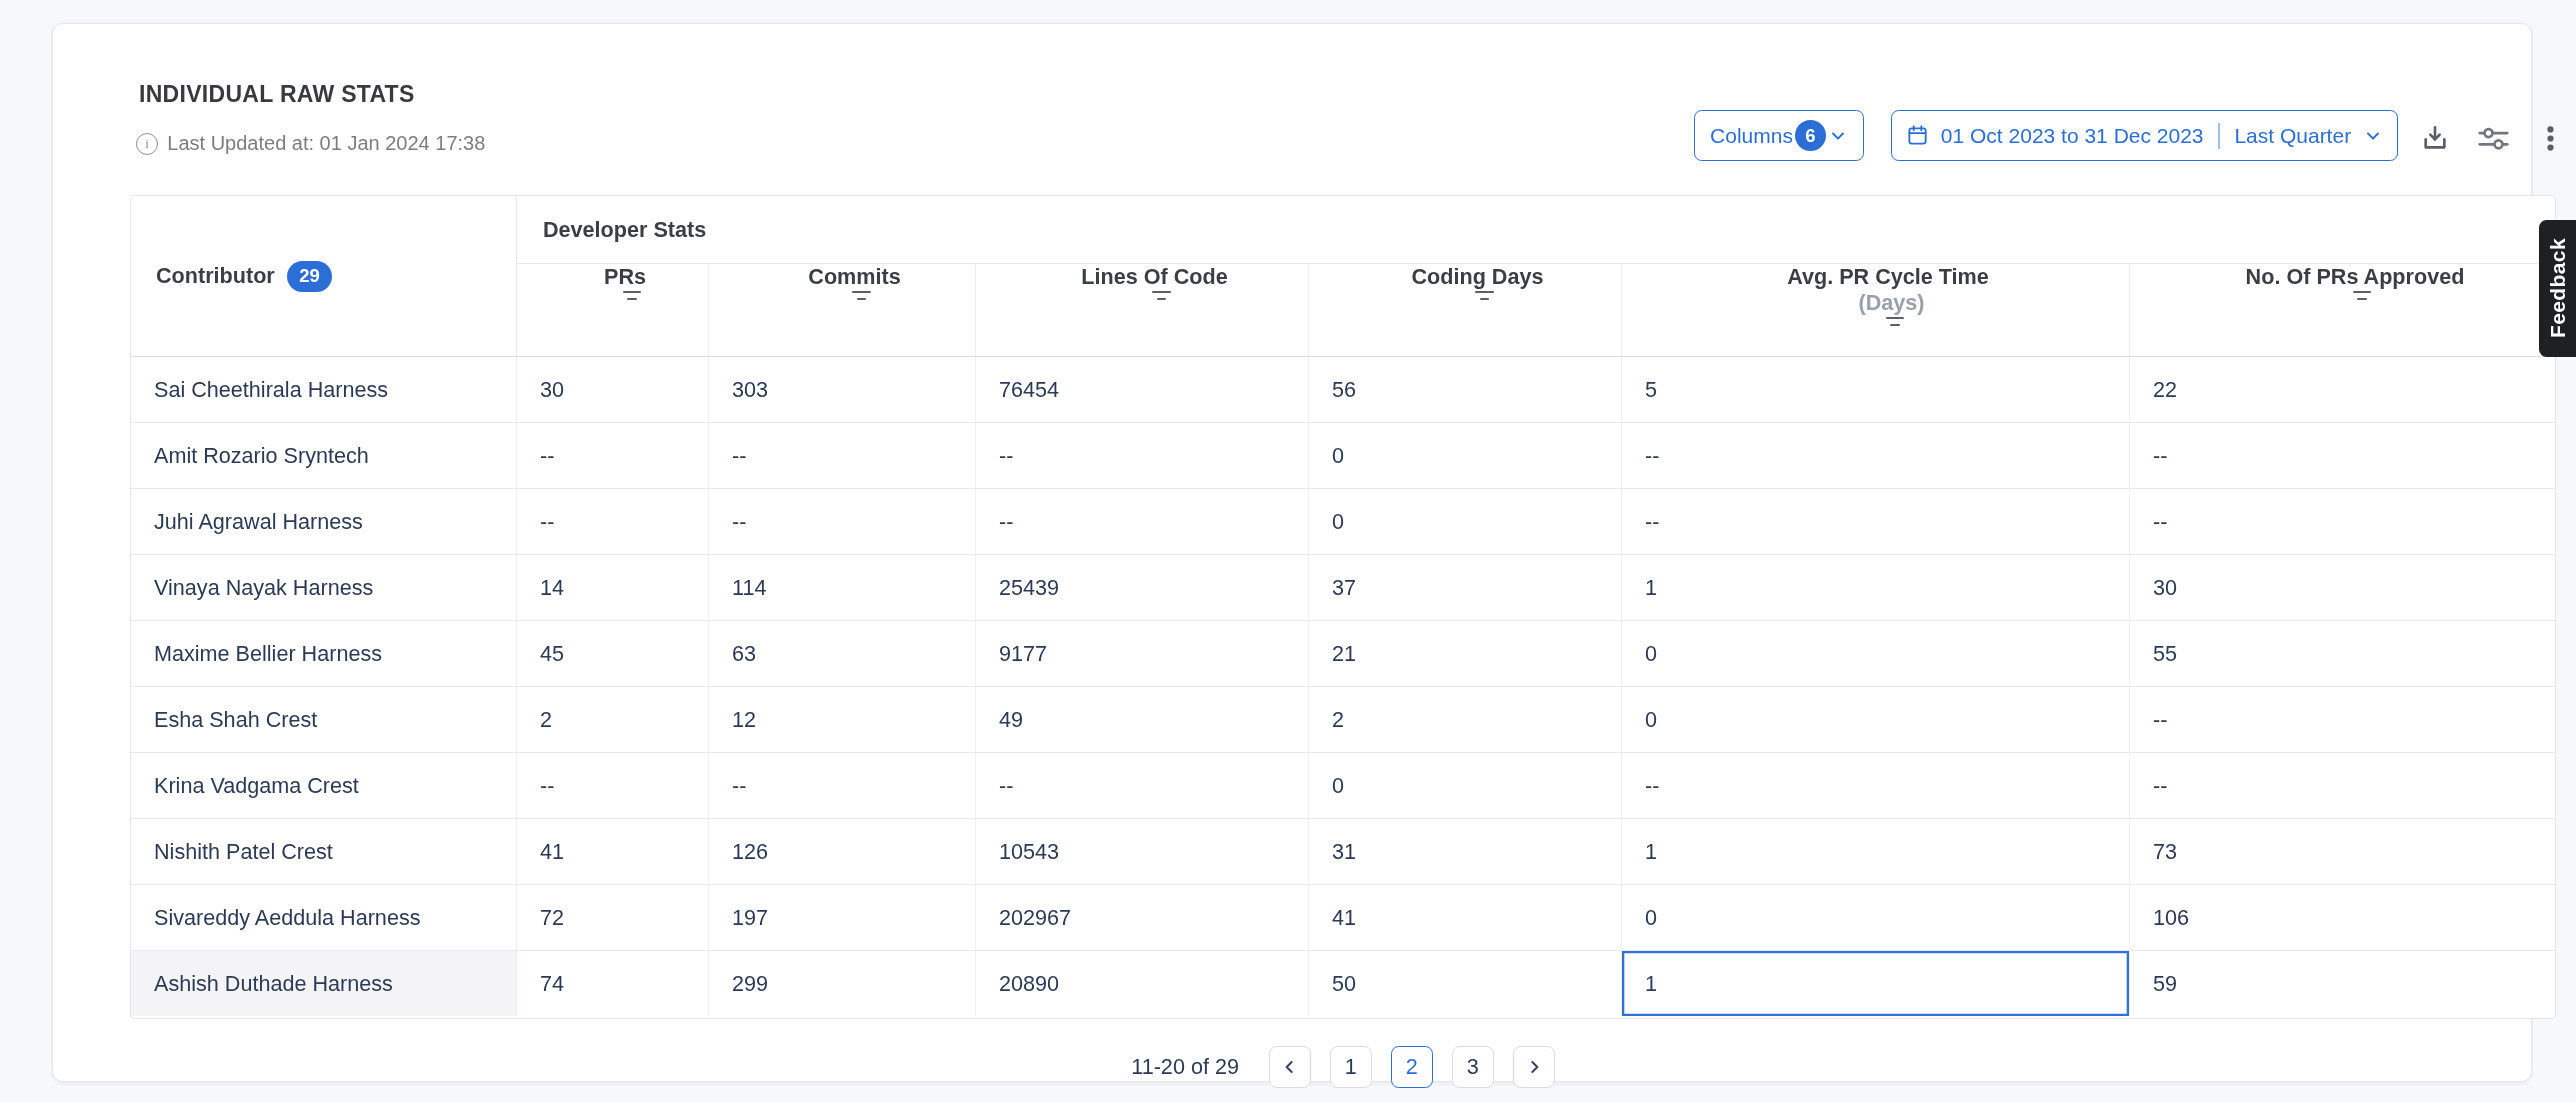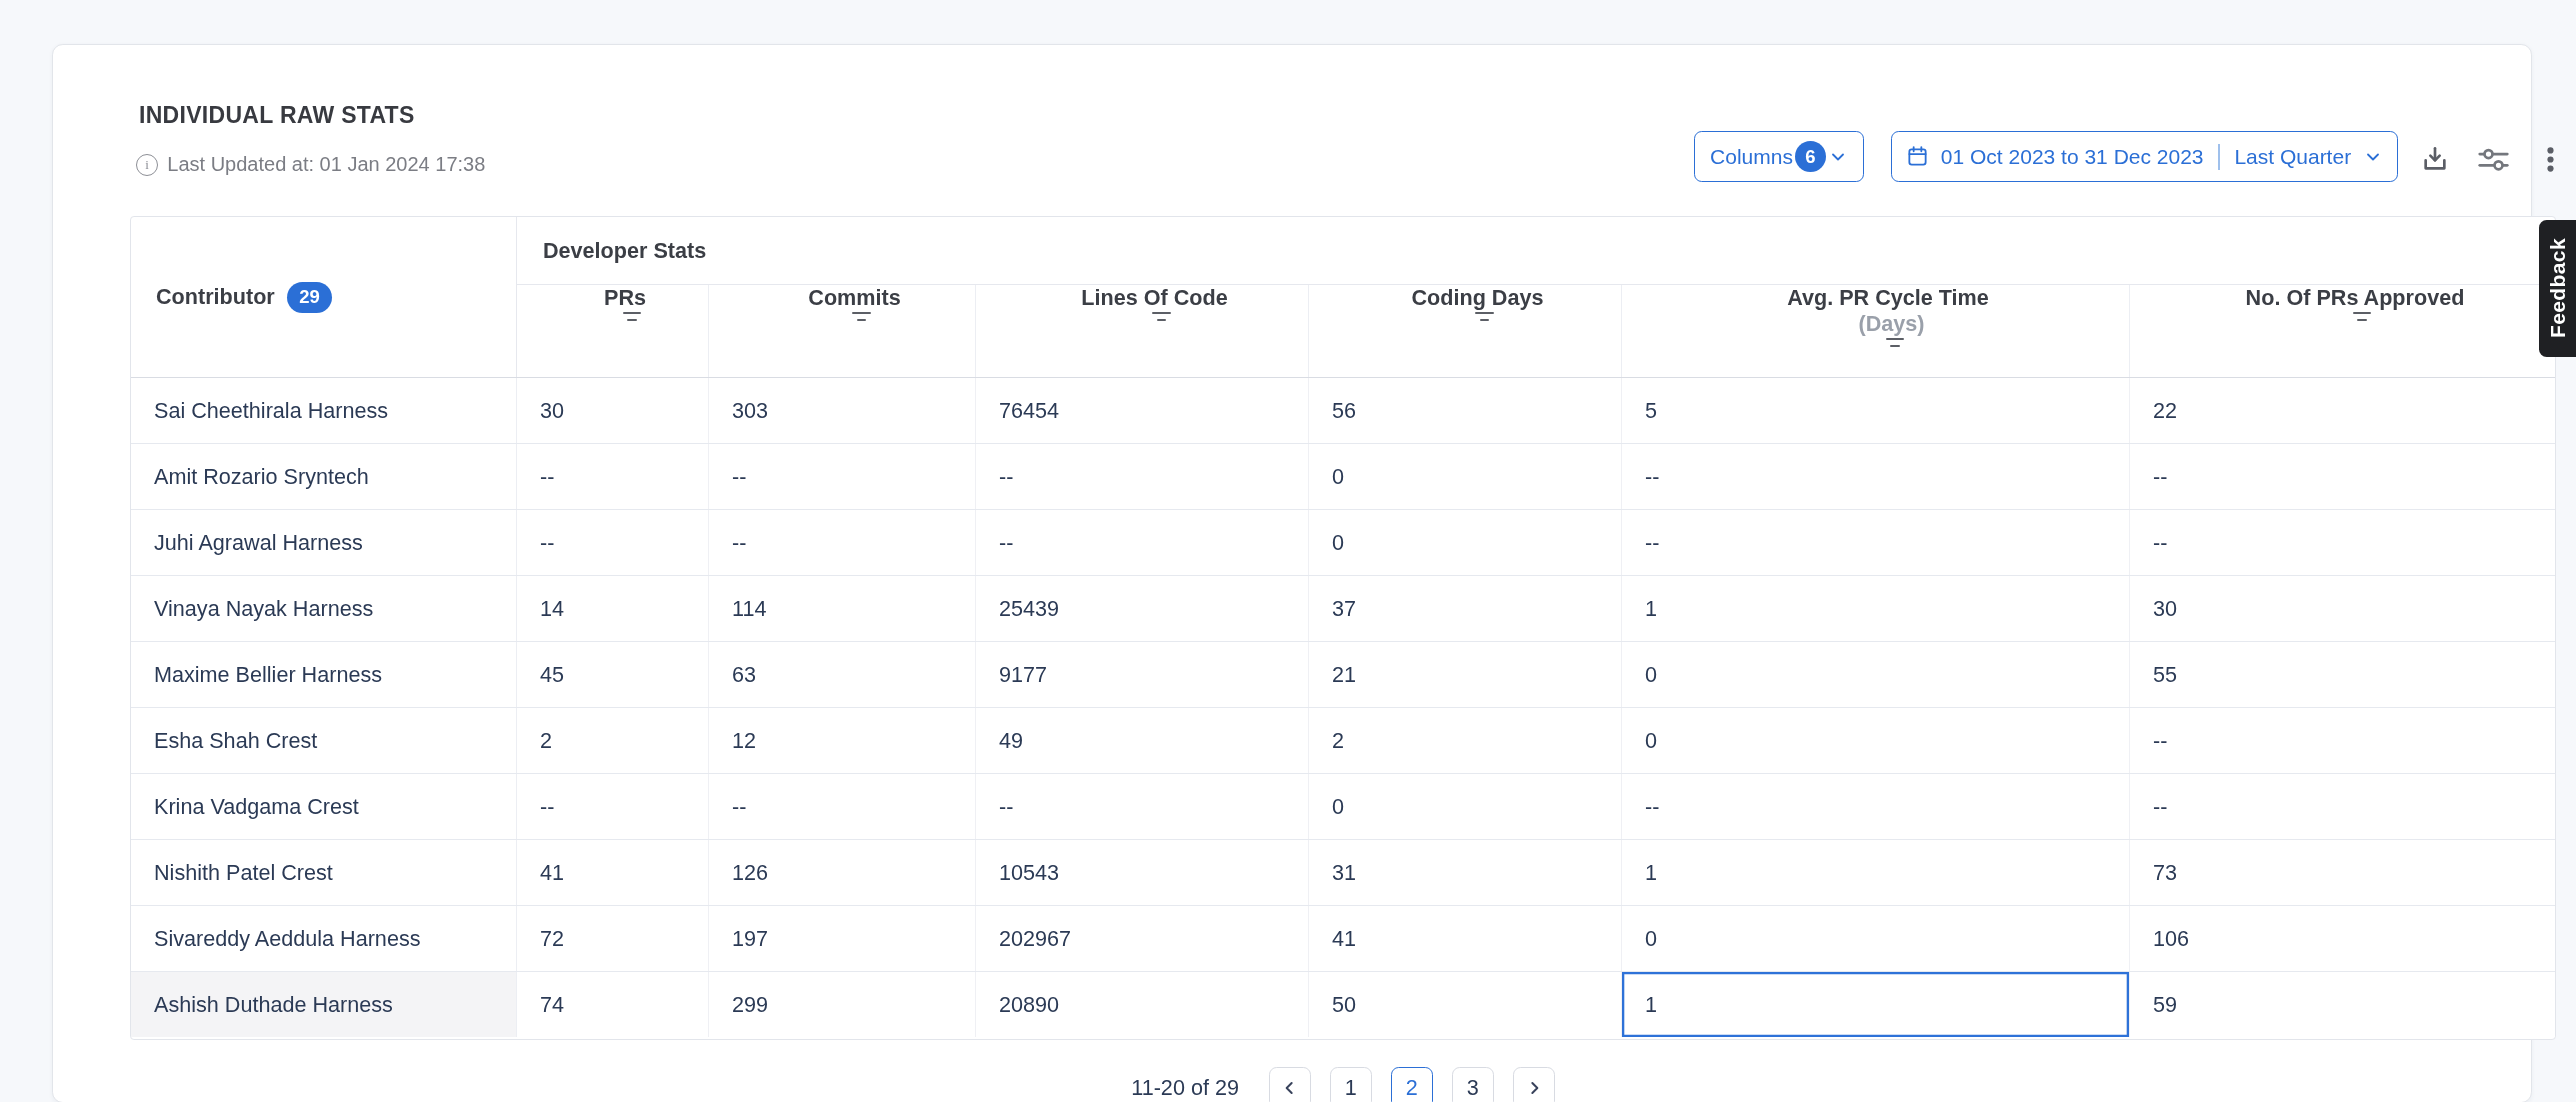--- a/index.html
+++ b/index.html
@@ -4,21 +4,21 @@
 <style>
   html,body{margin:0;padding:0;}
   body{
     width:2576px;height:1103px;overflow:hidden;position:relative;
     background:#f6f8fb;
     font-family:"Liberation Sans", sans-serif;
     -webkit-font-smoothing:antialiased;
   }
   
   .card{
-    position:absolute;left:52px;top:44px;width:2478px;height:1057px;
+    position:absolute;left:52px;top:23px;width:2478px;height:1057px;
     background:#ffffff;border:0.8px solid #e2e5ea;border-radius:10.8px;
     box-shadow:0 1.5px 4.6px rgba(40,50,70,.05);
   }
   .card-title{
     position:absolute;left:86px;top:57px;
     font-size:23px;font-weight:700;color:#383a40;letter-spacing:0.3px;
   }
   .card-sub{
     position:absolute;left:83px;top:108px;display:flex;align-items:center;gap:9.3px;
     font-size:20px;color:#7b7d84;

